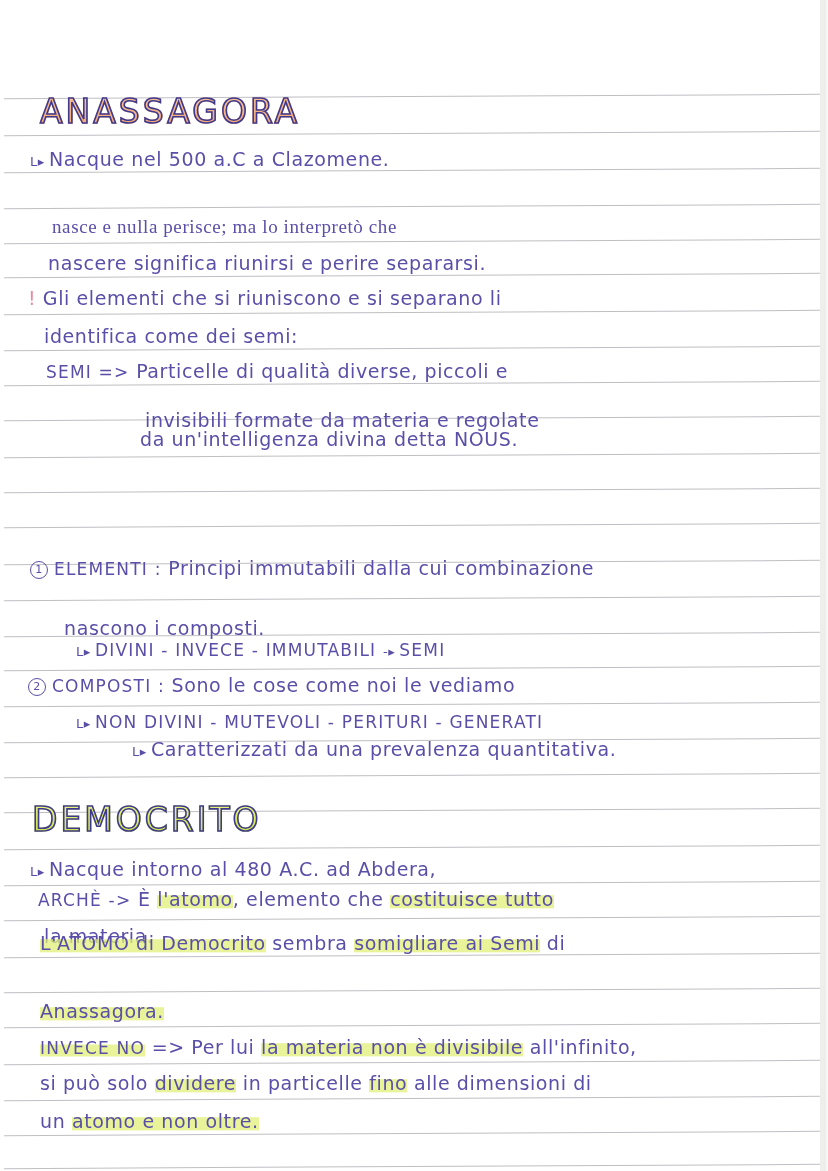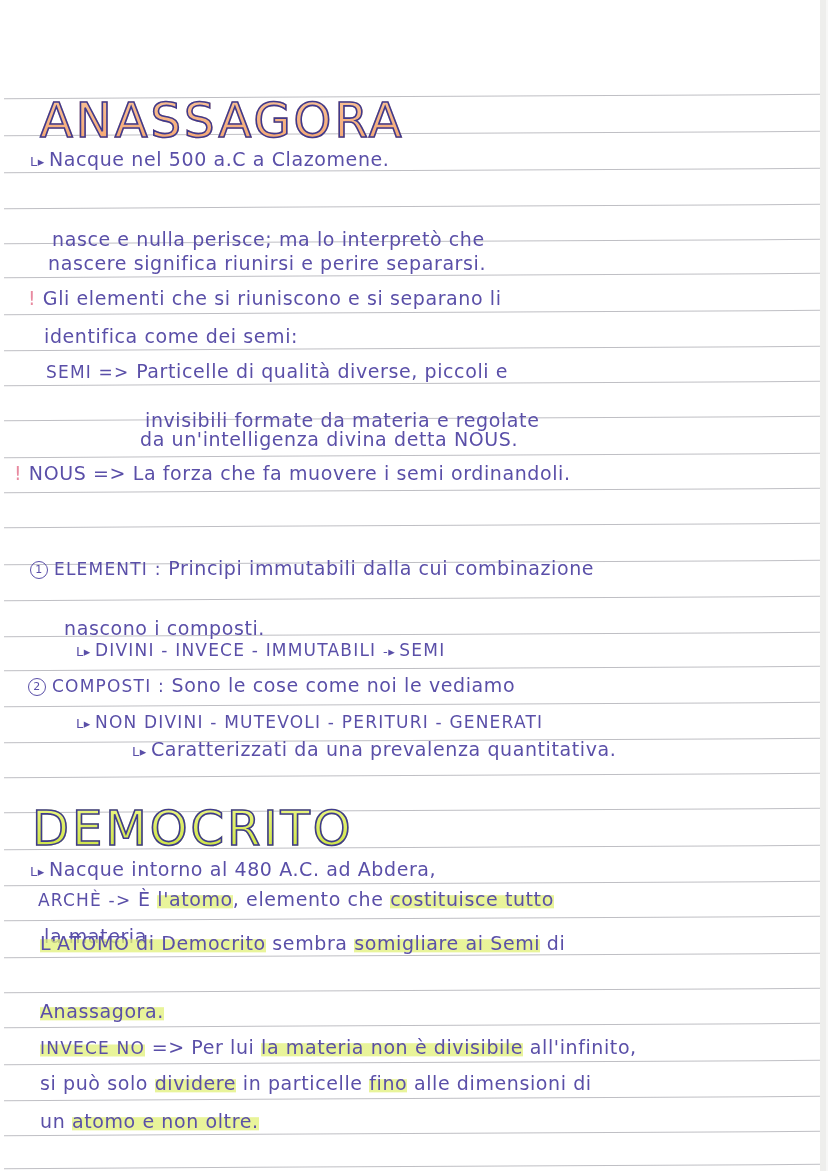--- a/index.html
+++ b/index.html
@@ -19,21 +19,21 @@
       background: #bfbfc4;
     }
     .line {
       position: absolute; white-space: nowrap;
       color: #5a4fa8;
       font-size: 19px; letter-spacing: 0.6px;
       transform-origin: left bottom;
     }
     .title {
       position: absolute; white-space: nowrap;
-      font-size: 48px; letter-spacing: 3px;
+      font-size: 33px; letter-spacing: 3px;
       font-family: "DejaVu Sans", sans-serif;
       font-weight: normal;
       color: transparent;
       -webkit-text-stroke: 1.6px #3e3a8f;
     }
     .title-anassagora { background: linear-gradient(180deg, #f9c49a 0%, #f3a36e 100%); -webkit-background-clip: text; background-clip: text; }
     .title-democrito { background: linear-gradient(180deg, #eef78a 0%, #c9e23a 100%); -webkit-background-clip: text; background-clip: text; }
     .caps { text-transform: none; font-size: 17px; letter-spacing: 1.2px; }
     .hl { background: linear-gradient(180deg, rgba(235,245,150,0) 30%, rgba(225,240,120,0.75) 35%, rgba(225,240,120,0.75) 90%, rgba(235,245,150,0) 95%); }
     .hl-pink { color: #e88aa0; }
@@ -86,40 +86,36 @@
     <div class="rule" style="top:1133px;transform:rotate(-0.3deg)"></div>
     <div class="rule" style="top:1166px;transform:rotate(-0.3deg)"></div>
   </div>
 
   <div class="title title-anassagora" style="left:40px;top:92px;">ANASSAGORA</div>
 
   <div class="line" style="left:30px;top:148px;">
     <span class="arrow">L▸</span><span>Nacque nel 500 a.C a Clazomene.</span>
   </div>
 
-  <div class="line" style="left:52px;top:228px;">nasce e nulla perisce; ma lo interpretò che</div>
+  <div class="line" style="left:52px;top:216px;font-family:Liberation Serif, serif;">nasce e nulla perisce; ma lo interpretò che</div>
   <div class="line" style="left:48px;top:252px;">nascere significa riunirsi e perire separarsi.</div>
 
   <div class="line" style="left:28px;top:287px;">
     <span class="hl-pink">!</span>
     <span>Gli elementi che si riuniscono e si separano li</span>
   </div>
   <div class="line" style="left:46px;top:360px;">
     <span class="caps">SEMI =&gt;</span>
     <span>Particelle di qualità diverse, piccoli e</span>
   </div>
 
   <div class="line" style="left:44px;top:325px;">identifica come dei semi:</div>
   <div class="line" style="left:145px;top:393px;margin-top:16px;">invisibili formate da materia e regolate</div>
   <div class="line" style="left:140px;top:428px;">da un'intelligenza divina detta NOUS.</div>
 
-  <div class="line" style="left:14px;top:462px;">
-    <span class="hl-pink">!</span>
-    <span>NOUS =&gt; La forza che fa muovere i semi ordinandoli.</span>
-  </div>
 
 
   <div class="line" style="left:30px;top:557px;">
     <span class="circled">1</span><span class="caps">ELEMENTI :</span>
     <span>Principi immutabili dalla cui combinazione</span>
   </div>
   <div class="line" style="left:64px;top:610px;margin-top:7px;">nascono i composti.</div>
   <div class="line" style="left:76px;top:638px;">
     <span class="arrow">L▸</span><span class="caps">DIVINI - INVECE - IMMUTABILI</span>
     <span class="arrow">-▸</span><span class="caps">SEMI</span>

